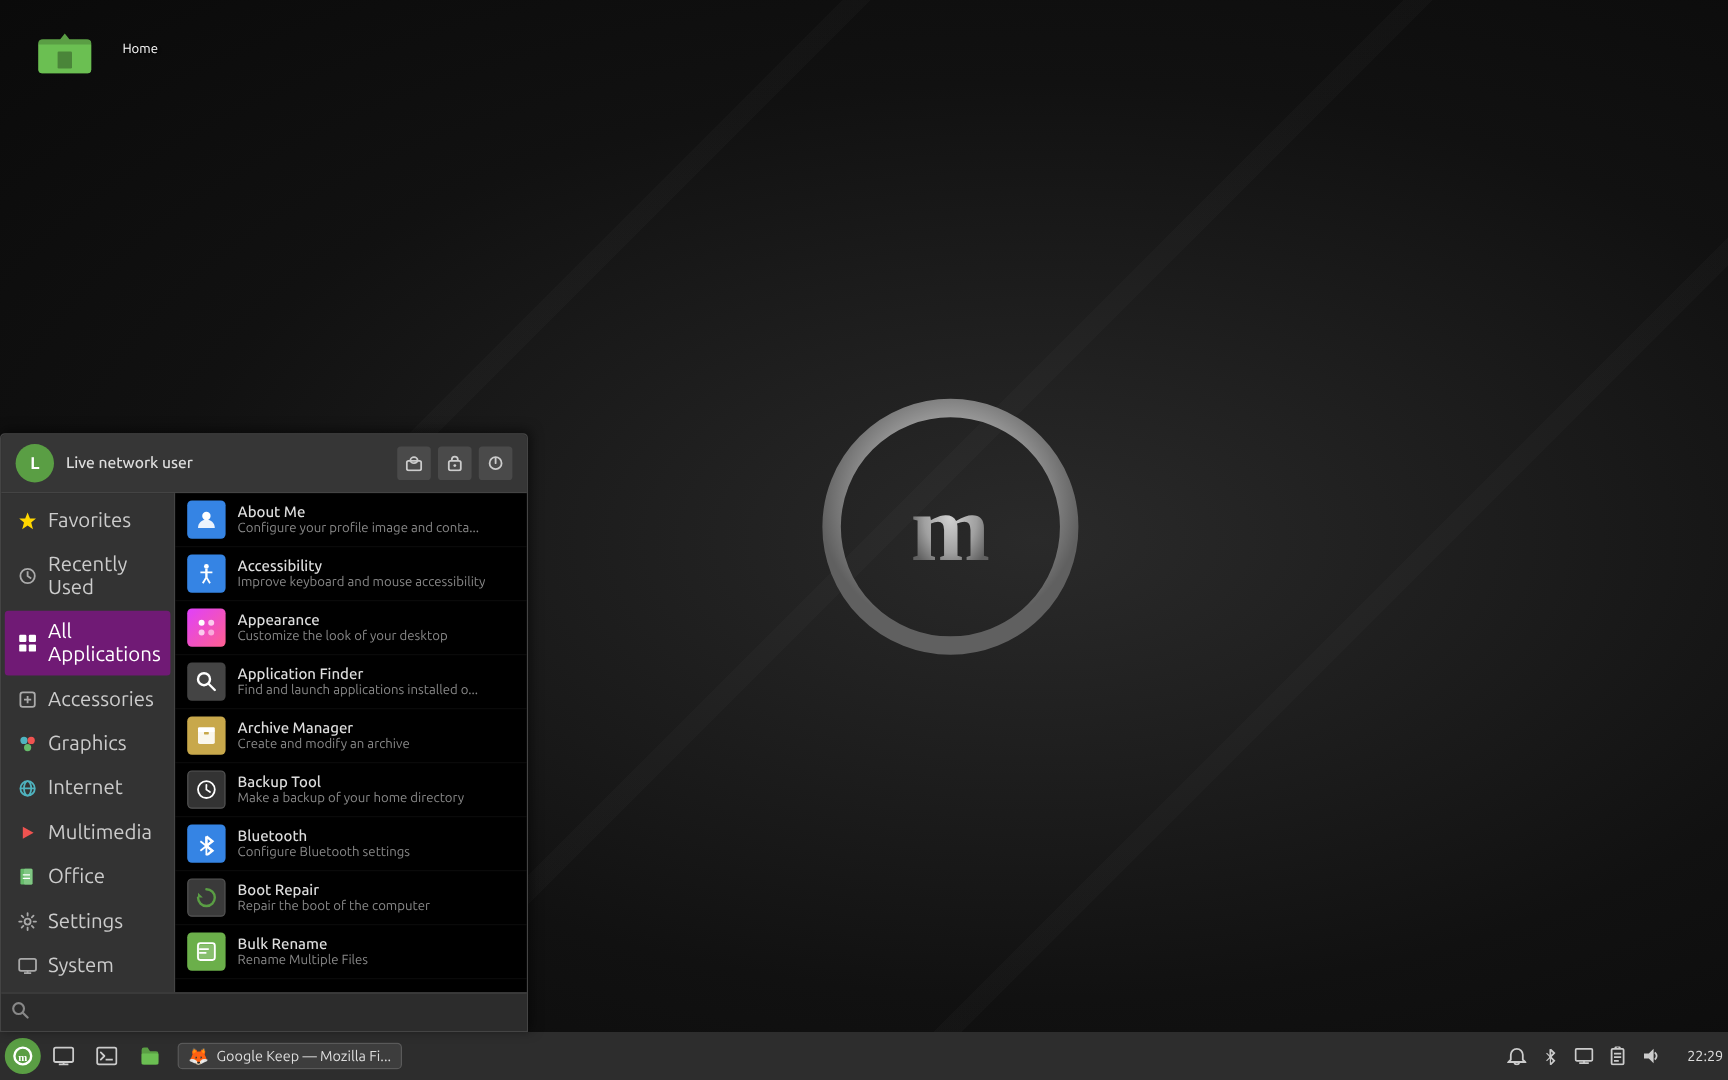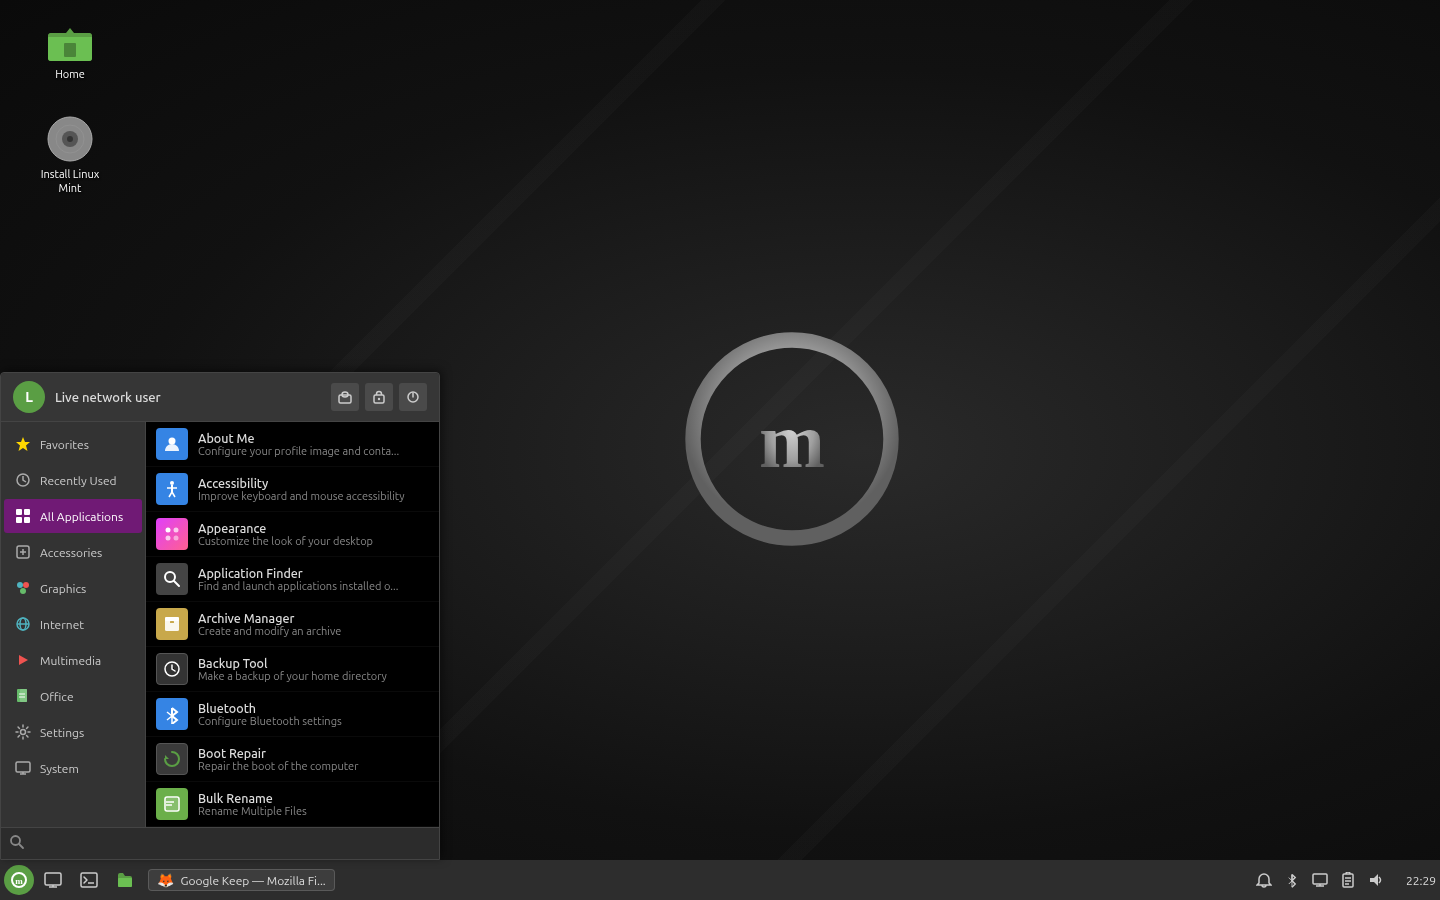--- a/index.html
+++ b/index.html
@@ -39,25 +39,26 @@
       left: 55%;
       transform: translate(-50%, -55%);
       width: 220px;
       height: 220px;
     }
 
     
     .desktop-icon {
       position: absolute;
       display: flex;
-      flex-direction: column;
+      flex-direction: row;
       align-items: center;
       cursor: pointer;
       width: 80px;
       text-align: center;
+      gap: 24px;
     }
     .desktop-icon .icon-img {
       width: 48px;
       height: 48px;
       margin-bottom: 4px;
     }
     .desktop-icon .icon-label {
       color: #fff;
       font-size: 11px;
       text-shadow: 1px 1px 2px #000;
@@ -207,24 +208,23 @@
       max-height: 440px;
     }
 
     .sidebar-item {
       display: flex;
       align-items: center;
       gap: 8px;
       padding: 8px 10px;
       cursor: pointer;
       color: #ccc;
-      font-size: 12px;
+      font-size: 17px;
       border-radius: 3px;
       margin: 1px 3px;
-      text-align: right;
     }
     .sidebar-item.active {
       background: #701a75;
       color: #fff;
     }
     .sidebar-icon {
       width: 18px;
       height: 18px;
       flex-shrink: 0;
       display: flex;
@@ -358,32 +358,20 @@
       <svg width="48" height="48" viewBox="0 0 48 48">
         <rect x="2" y="18" width="44" height="28" rx="3" fill="#5a9e44"></rect>
         <rect x="2" y="20" width="44" height="26" rx="3" fill="#6bbf52"></rect>
         <path d="M2 22 Q2 18 6 18 L20 18 L24 13 L28 18 L42 18 Q46 18 46 22" fill="#5a9e44"></path>
         <rect x="18" y="28" width="12" height="14" rx="1" fill="rgba(0,0,0,0.3)"></rect>
       </svg>
     </div>
     <span class="icon-label">Home</span>
   </div>
 
-  <div class="desktop-icon" style="top: 115px; left: 30px;">
-    <div class="icon-img">
-      <svg width="48" height="48" viewBox="0 0 48 48">
-        <circle cx="24" cy="24" r="22" fill="#888"></circle>
-        <circle cx="24" cy="24" r="22" fill="none" stroke="#aaa" stroke-width="1"></circle>
-        <circle cx="24" cy="24" r="8" fill="#555"></circle>
-        <circle cx="24" cy="24" r="3" fill="#333"></circle>
-        <circle cx="24" cy="24" r="14" fill="none" stroke="#aaa" stroke-width="0.5" opacity="0.5"></circle>
-      </svg>
-    </div>
-    <span class="icon-label">Install Linux<br>Mint</span>
-  </div>
 
   <div class="start-menu">
 
     <div class="menu-header">
       <div class="user-avatar">L</div>
       <span class="user-name">Live network user</span>
       <div class="header-actions">
         <div class="header-action-btn" title="Screen lock">
           <svg width="14" height="14" viewBox="0 0 14 14" fill="#ccc">
             <rect x="1" y="5" width="12" height="8" rx="1.5" fill="none" stroke="#ccc" stroke-width="1.5"></rect>

